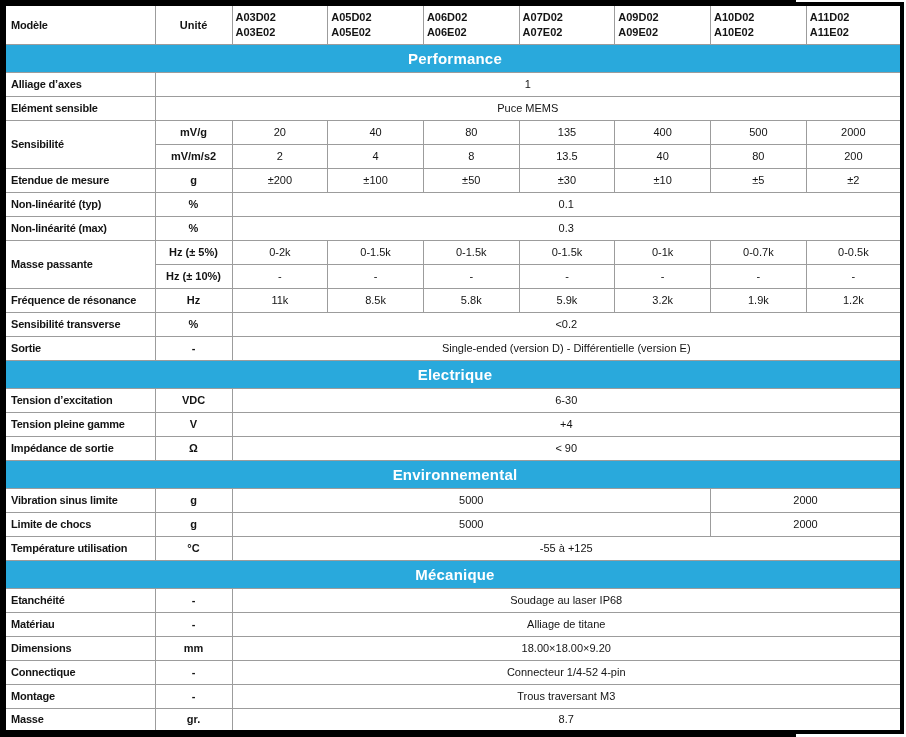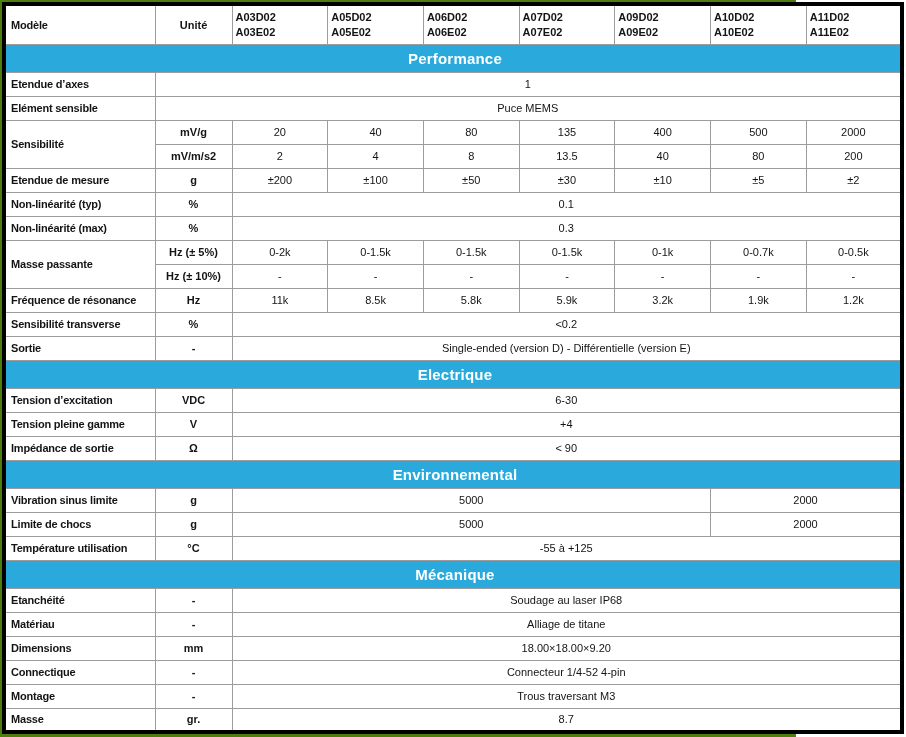--- a/index.html
+++ b/index.html
@@ -6,21 +6,21 @@
     margin: 0;
     padding: 0;
     background: #ffffff;
     font-family: "Liberation Sans", sans-serif;
   }
   .page {
     width: 796px;
     height: 737px;
     box-sizing: border-box;
     padding: 2px 2px;
-    background: #4d7c0f;
+    background: #000000;
   }
   table.spec {
     border-collapse: collapse;
     table-layout: fixed;
     width: 902px;
     border: 4px solid #000000;
   }
   td {
     border: 1px solid #9c9c9c;
     font-size: 11px;
@@ -114,21 +114,21 @@
       <div>A11D02</div>
       <div>A11E02</div>
     </td>
   </tr>
 
   <tr class="bandrow">
     <td class="band" colspan="9" style="background: rgb(41, 169, 220); color: rgb(255, 255, 255);">Performance</td>
   </tr>
 
   <tr class="data">
-    <td class="lbl">Etendue d’axes</td>
+    <td class="lbl">Alliage d’axes</td>
     <td class="val" colspan="8">1</td>
   </tr>
 
   <tr class="data">
     <td class="lbl">Elément sensible</td>
     <td class="val" colspan="8">Puce MEMS</td>
   </tr>
 
   <tr class="data">
     <td class="lbl" rowspan="2">Sensibilité</td>

